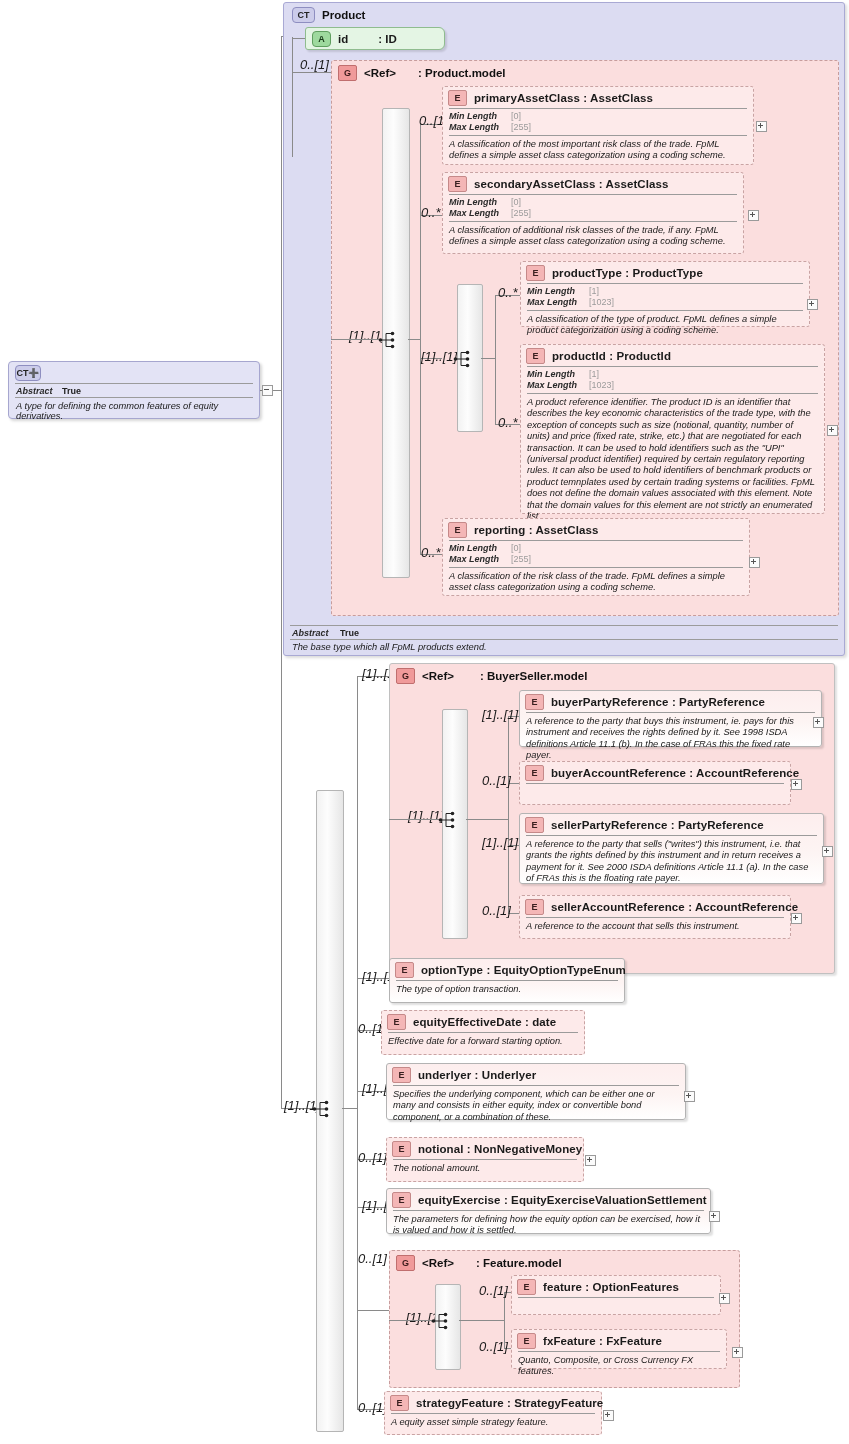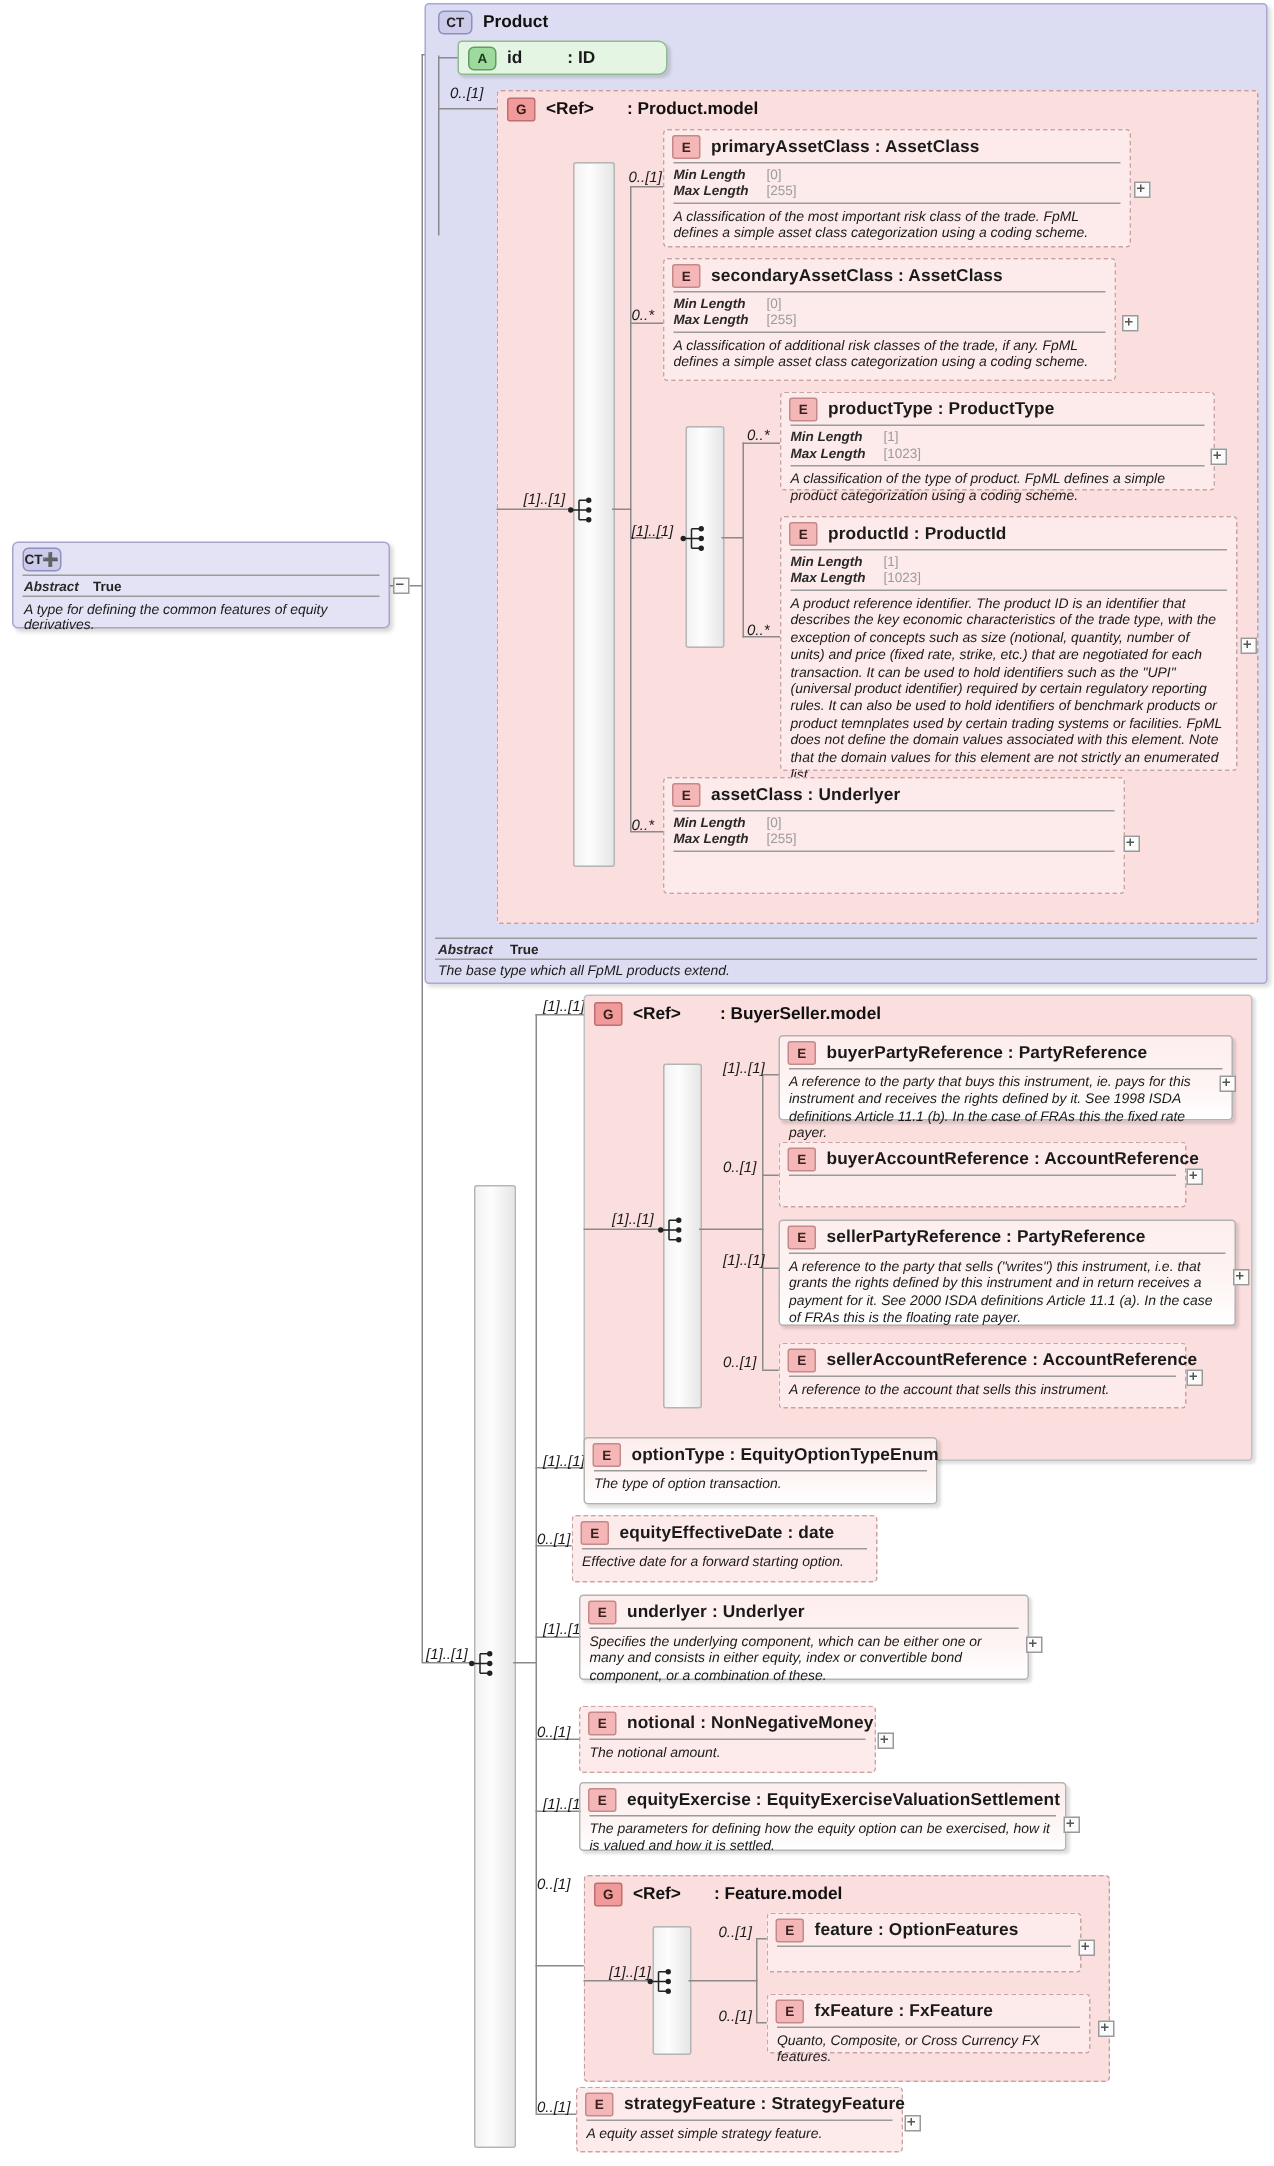--- a/index.html
+++ b/index.html
@@ -67,21 +67,21 @@
   .seqbar{position:absolute;background:linear-gradient(90deg,#f2f2f2 0%,#fdfdfd 40%,#e6e6e6 100%);
           border:1px solid #b5b5b5;border-radius:2px;}
   .seqicon{position:absolute;width:22px;height:20px;}
 
   
   .ln{position:absolute;background:#8a8a8a;}
   .lnh{height:1px;}
   .lnv{width:1px;}
 
   
-  .card{position:absolute;font-size:10px;font-style:italic;color:#1a1a1a;white-space:nowrap;}
+  .card{position:absolute;font-size:13px;font-style:italic;color:#1a1a1a;white-space:nowrap;}
 
   
   .exp{position:absolute;width:9px;height:9px;border:1px solid #9a9a9a;background:#fbfbfb;}
   .exp:before{content:"";position:absolute;left:1px;top:3px;width:5px;height:1px;background:#555;}
   .exp.plus:after{content:"";position:absolute;left:3px;top:1px;width:1px;height:5px;background:#555;}
 </style>
 </head>
 <body>
 
 <div id="canvas">
@@ -253,34 +253,35 @@
     </div>
     <div class="sep"></div>
     <div class="desc">A product reference identifier. The product ID is an identifier that describes the key economic characteristics of the trade type, with the exception of concepts such as size (notional, quantity, number of units) and price (fixed rate, strike, etc.) that are negotiated for each transaction. It can be used to hold identifiers such as the "UPI" (universal product identifier) required by certain regulatory reporting rules. It can also be used to hold identifiers of benchmark products or product temnplates used by certain trading systems or facilities. FpML does not define the domain values associated with this element. Note that the domain values for this element are not strictly an enumerated list.</div>
   </div>
   <div class="exp plus" style="left:827px;top:425px;"></div>
 
   <div class="card" style="left:421px;top:545px;">0..*</div>
   <div class="node el dashed" style="left:442px;top:518px;width:308px;height:78px;">
     <div class="hdr">
       <span class="badge E">E</span>
-      <span class="title">assetClass : Underlyer</span>
+      <span class="title">reporting : AssetClass</span>
     </div>
     <div class="sep"></div>
     <div class="props">
       <div class="row">
           <span class="pk">Min Length</span>
           <span class="pv">[0]</span>
         </div>
       <div class="row">
           <span class="pk">Max Length</span>
           <span class="pv">[255]</span>
         </div>
     </div>
     <div class="sep"></div>
+    <div class="desc">A classification of the risk class of the trade. FpML defines a simple asset class categorization using a coding scheme.</div>
   </div>
   <div class="exp plus" style="left:749px;top:557px;"></div>
 
   <div class="ctbox" style="left:8px;top:361px;width:252px;height:58px;">
     <div class="ghdr" style="display:flex;align-items:center;padding:3px 6px 2px 6px;">
       <span class="badge CT" style="width:24px;">CT➕</span>
     </div>
     <div class="sep"></div>
     <div class="prow">
       <span class="pk">Abstract</span>

